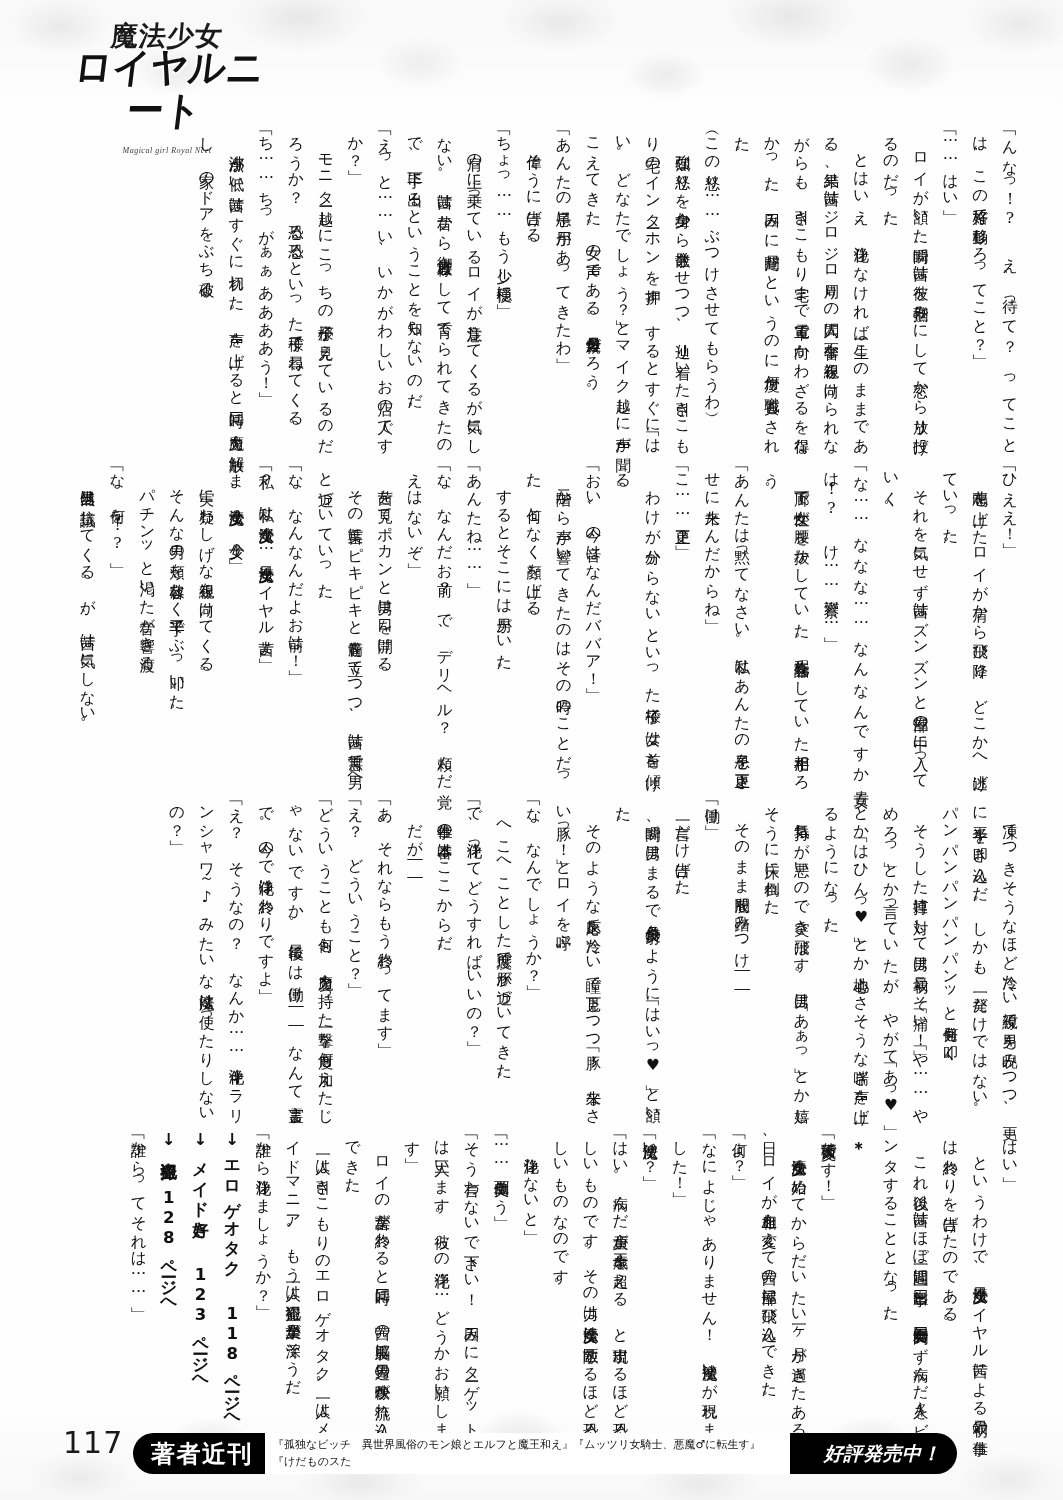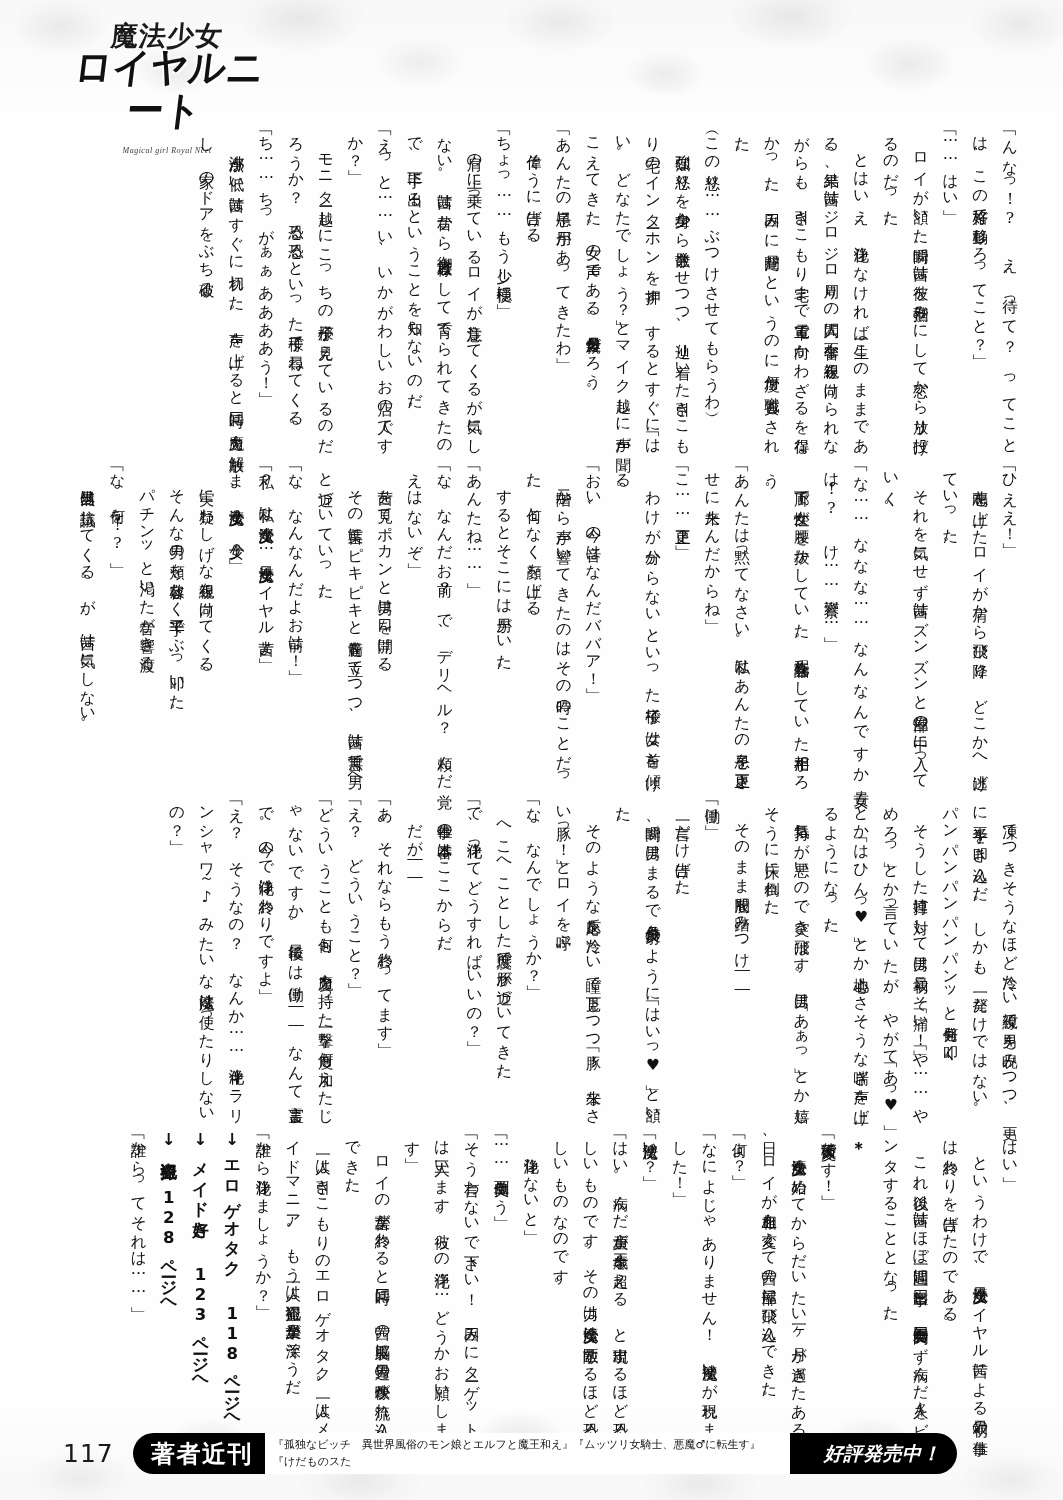--- a/index.html
+++ b/index.html
@@ -122,23 +122,23 @@
 
   
   .aster{
     font-family:"DejaVu Sans","Liberation Sans",sans-serif;
     font-size:17px;
     font-weight:bold;
   }
 
   
   #page-number{
-    position:absolute;left:63px;bottom:32px;
-    font-family:"DejaVu Sans","Liberation Sans",sans-serif;
-    font-size:25px;color:#1a1a1a;letter-spacing:1px;
+    position:absolute;left:63px;bottom:40px;
+    font-family:"DejaVu Sans","Liberation Sans",sans-serif;
+    font-size:30px;color:#1a1a1a;letter-spacing:1px;
     z-index:5;
   }
   #footer-bar{
     position:absolute;left:133px;bottom:26px;
     width:824px;height:41px;
     background:#000;
     border-radius:21px;
     display:flex;align-items:center;
     z-index:5;
     overflow:hidden;

